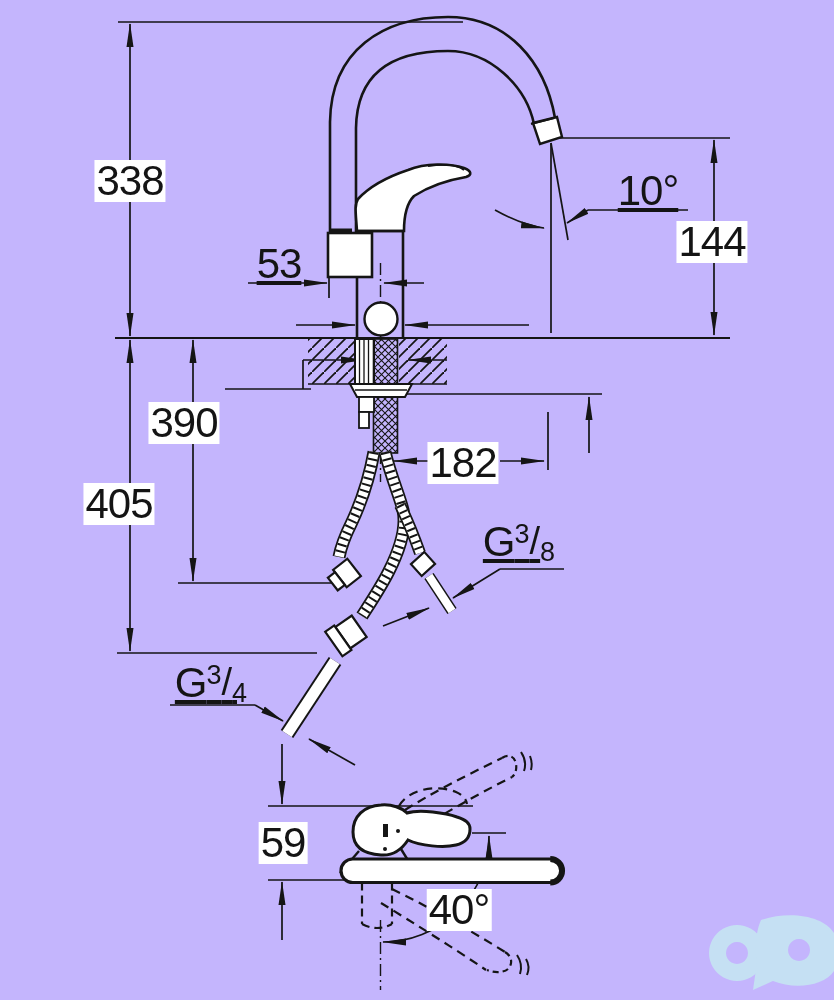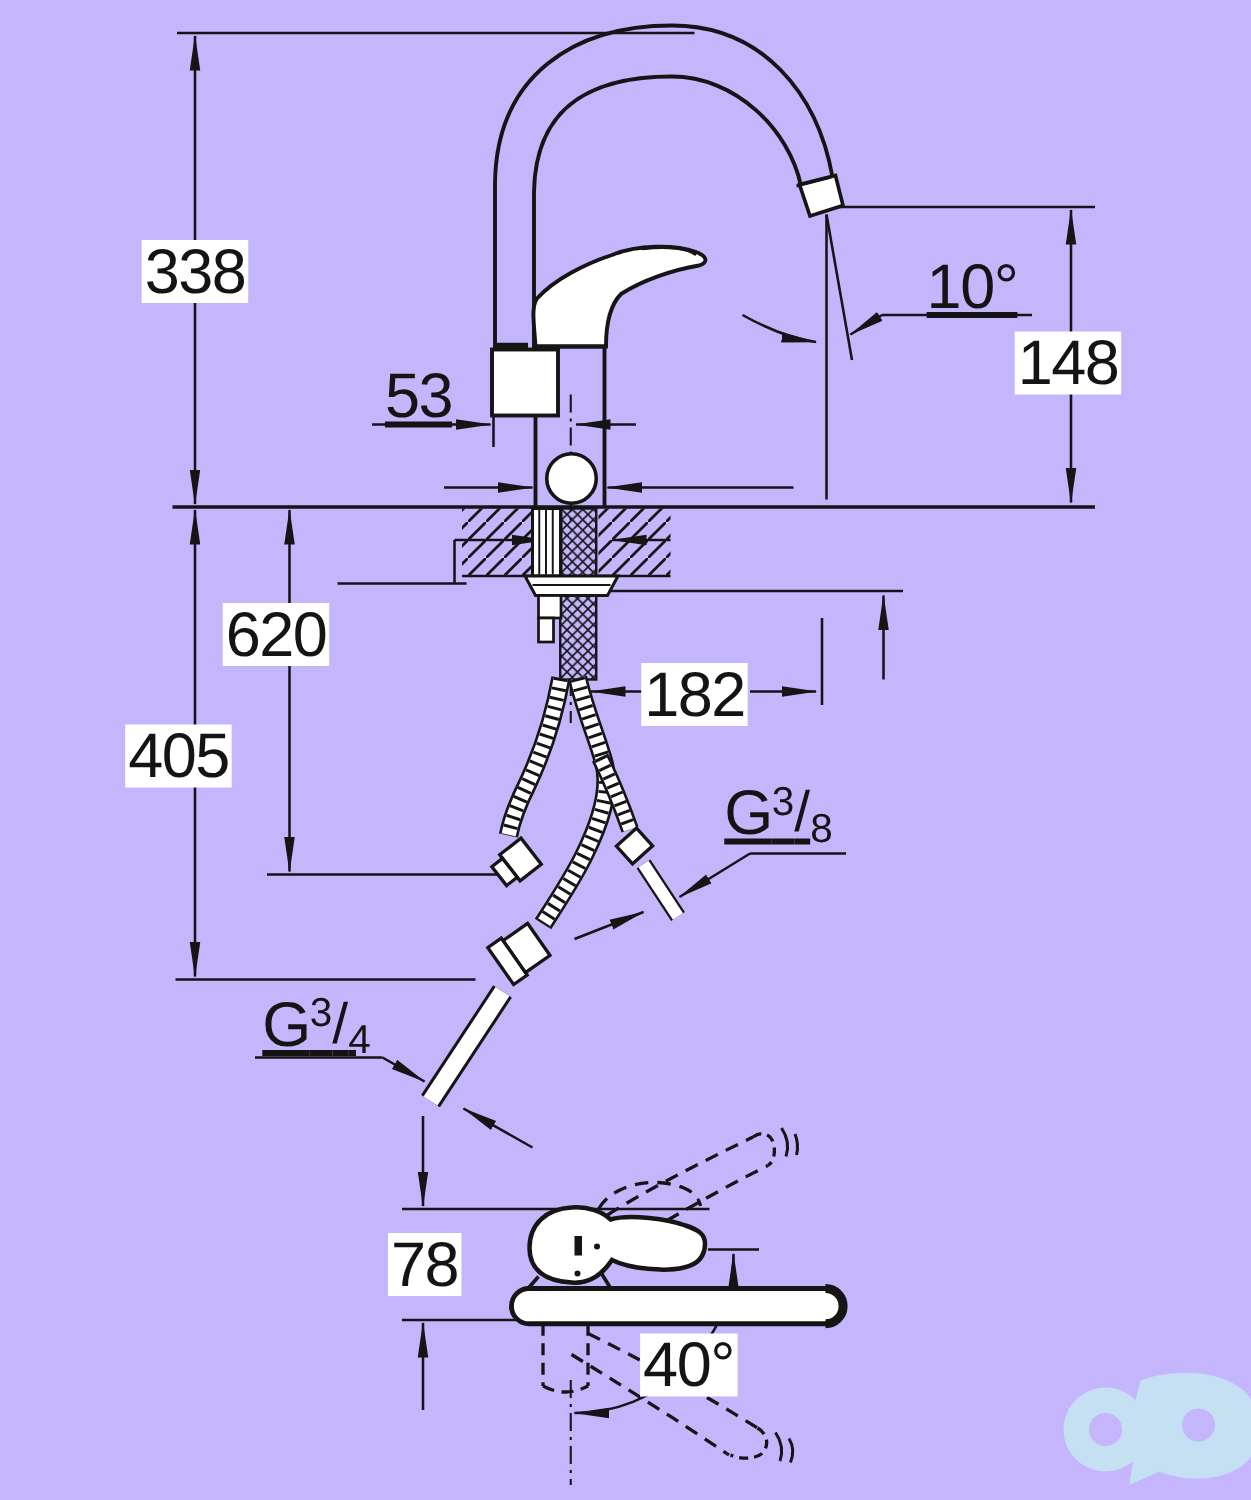--- a/index.html
+++ b/index.html
@@ -212,26 +212,26 @@
 
     <g fill="#c5e0f3" stroke="none">
       <path fill-rule="evenodd" d="M737,925 a28,28 0 1 0 0.02,0 Z M737,942 a11,11 0 1 1 -0.02,0 Z"></path>
       <path fill-rule="evenodd" d="M761,920 C790,910 824,916 834,933 L834,971 C824,986 795,990 773,981 C763,976 757,967 756,955 C755,942 757,929 761,920 Z M799,939 a11,11 0 1 0 0.02,0 Z"></path>
       <path d="M757,962 L753,990 L775,980 Z"></path>
     </g>
   </svg>
 
   <div class="label" style="left:130px;top:181px">338</div>
   <div class="label nobg" style="left:279px;top:264px">53</div>
-  <div class="label" style="left:712px;top:242px">148</div>
+  <div class="label" style="left:712px;top:242px">144</div>
   <div class="label nobg" style="left:648px;top:191px">10°</div>
-  <div class="label" style="left:184px;top:423px">620</div>
+  <div class="label" style="left:184px;top:423px">390</div>
   <div class="label" style="left:119px;top:504px">405</div>
   <div class="label" style="left:463px;top:463px">182</div>
-  <div class="label" style="left:283px;top:843px">78</div>
+  <div class="label" style="left:283px;top:843px">59</div>
   <div class="label" style="left:459px;top:910px">40°</div>
 
   <div class="label frac nobg" style="left:519px;top:542px">
     <span>G</span><span class="sup">3</span><span class="slash">/</span><span class="sub">8</span>
   </div>
   <div class="label frac nobg" style="left:211px;top:683px">
     <span>G</span><span class="sup">3</span><span class="slash">/</span><span class="sub">4</span>
   </div>
 
 </div>

